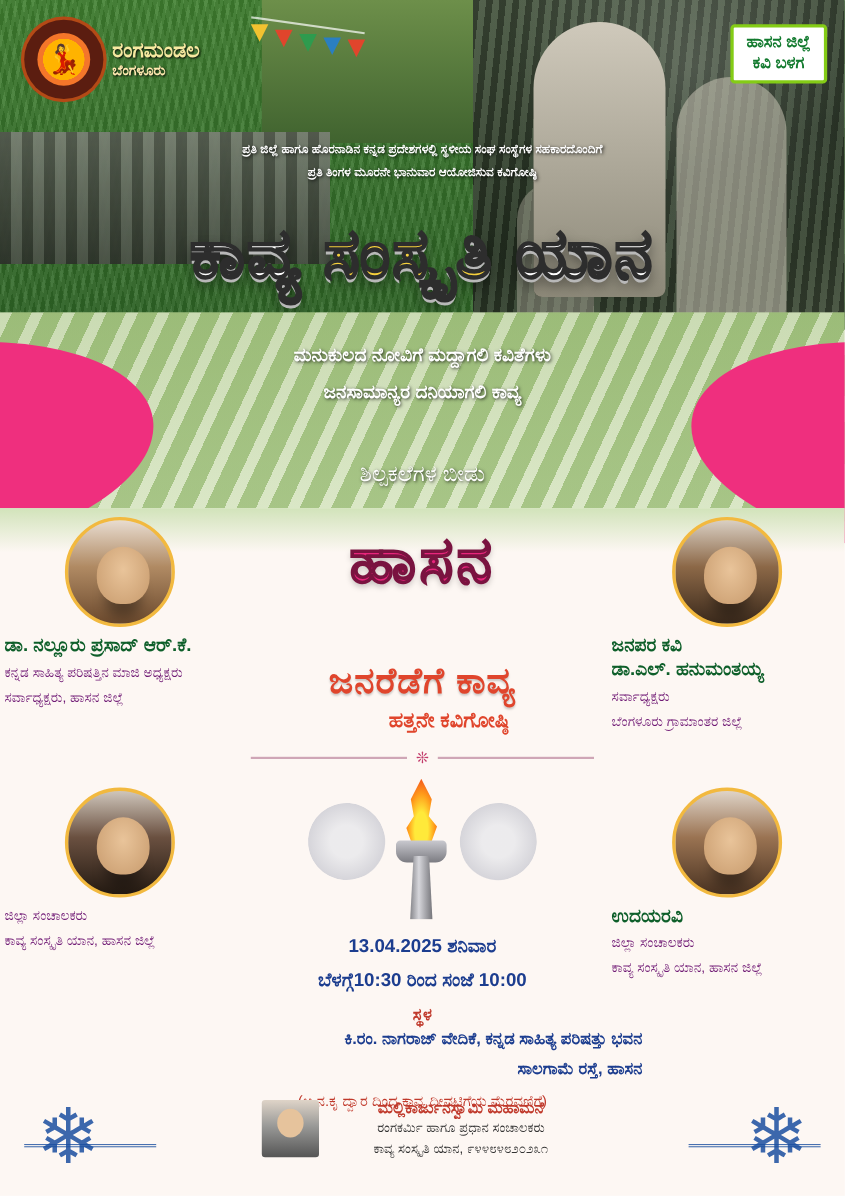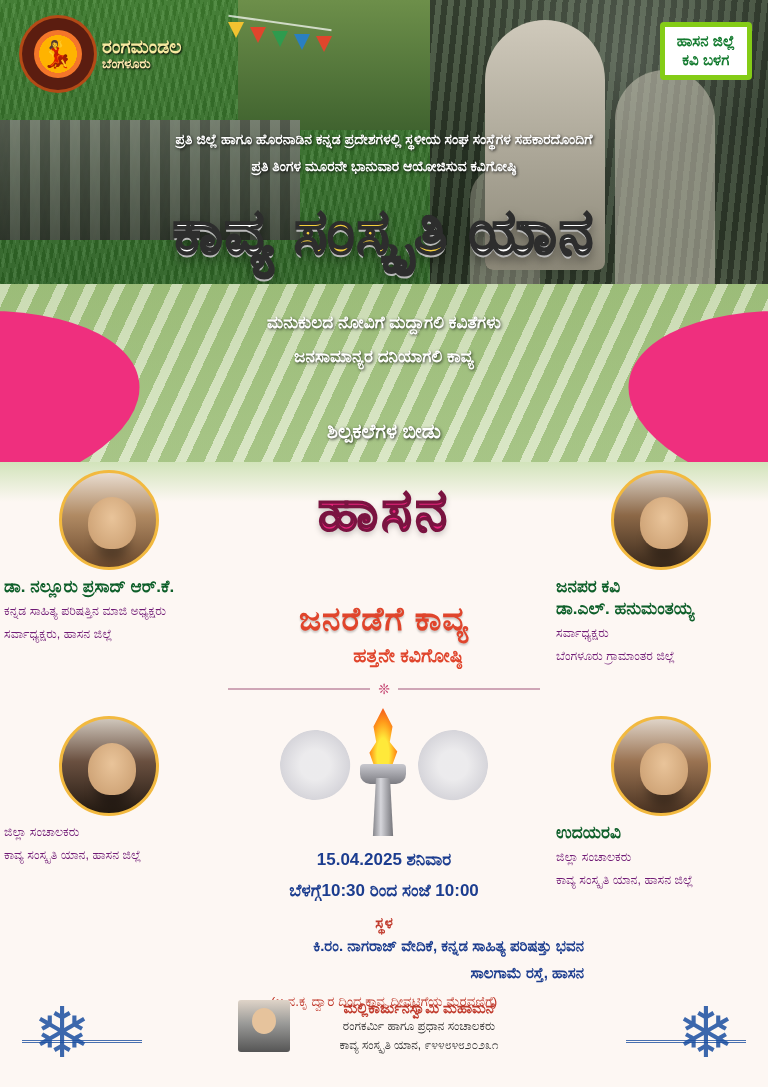--- a/index.html
+++ b/index.html
@@ -80,29 +80,29 @@
     background:radial-gradient(circle at 50% 50%, #ffb300 0 55%, #f4762a 56% 100%);
     display:flex; align-items:center; justify-content:center;
     color:#3a1405; font-size:26px; line-height:1;
   }
   .logo-text { color:#f6e9a0; font-size:19px; font-weight:bold; line-height:1.15; text-shadow:1px 1px 2px #000; }
   .logo-text small { display:block; font-size:13px; color:#ffe9b0; }
 
   
   .badge {
     position:absolute; right:16px; top:22px;
-    background:#ffffff; border:5px solid #84cc16;
+    background:#ffffff; border:3px solid #84cc16;
     padding:5px 12px; border-radius:4px; text-align:center;
     color:#127a2e; font-weight:bold; font-size:15px; line-height:1.25;
   }
 
   
   .hdr-lines {
     position:absolute; left:0; top:126px; width:768px; text-align:center;
-    color:#ffffff; font-size:14px; font-weight:bold; line-height:1.9;
+    color:#ffffff; font-size:11px; font-weight:bold; line-height:1.9;
     text-shadow:1px 1px 3px rgba(0,0,0,.85);
   }
 
   
   .big-title {
     position:absolute; left:0; top:196px; width:768px; text-align:center;
     font-size:62px; font-weight:bold; letter-spacing:2px;
     color:#ffffff;
     -webkit-text-stroke:2px #2d2d2d;
     text-shadow: 0 3px 0 #b8b8b8, 0 6px 12px rgba(0,0,0,.5);
@@ -123,21 +123,21 @@
   .pink-curve-left { left:-60px; border-radius:0 100% 100% 0 / 0 50% 50% 0; transform:rotate(-8deg);}
   .pink-curve-right{ right:-60px; border-radius:100% 0 0 100% / 50% 0 0 50%; transform:rotate(8deg);}
 
   .sub-lines {
     position:absolute; left:0; top:306px; width:768px; text-align:center;
     color:#ffffff; font-weight:bold; font-size:17px; line-height:2;
     text-shadow:1px 1px 3px rgba(0,0,0,.75);
   }
   .shilpa {
     position:absolute; left:0; top:420px; width:768px; text-align:center;
-    color:#ffffff; font-weight:bold; font-size:20px;
+    color:#ffffff; font-weight:normal; font-size:20px;
     text-shadow:1px 1px 3px rgba(0,0,0,.8);
   }
 
   
   .main-white {
     position:absolute; left:0; top:462px; width:768px; height:625px;
     background:#fdf7f3;
   }
   .main-white:before{
     content:""; position:absolute; left:0; top:0; width:768px; height:40px;
@@ -358,21 +358,21 @@
 
   <div class="torch-area">
     <div class="wing-l"></div>
     <div class="wing-r"></div>
     <div class="flame"></div>
     <div class="torch-cup"></div>
     <div class="torch-stick"></div>
   </div>
 
   <div class="details">
-    <div class="d-date">15.04.2025  ಶನಿವಾರ</div>
+    <div class="d-date">13.04.2025  ಶನಿವಾರ</div>
     <div class="d-date">ಬೆಳಗ್ಗೆ10:30 ರಿಂದ ಸಂಜೆ 10:00</div>
     <div class="d-label">ಸ್ಥಳ</div>
     <div class="d-venue">ಕಿ.ರಂ. ನಾಗರಾಜ್ ವೇದಿಕೆ, ಕನ್ನಡ ಸಾಹಿತ್ಯ ಪರಿಷತ್ತು ಭವನ</div>
     <div class="d-venue">ಸಾಲಗಾಮೆ ರಸ್ತೆ, ಹಾಸನ</div>
     <div class="d-note">(ಅ.ನ.ಕೃ ದ್ವಾರ ದಿಂದ ಕಾವ್ಯ ದೀವಟಿಗೆಯ ಮೆರವಣಿಗೆ)</div>
   </div>
 
   <div class="host">
     <div class="host-photo"></div>
     <div class="host-text">

